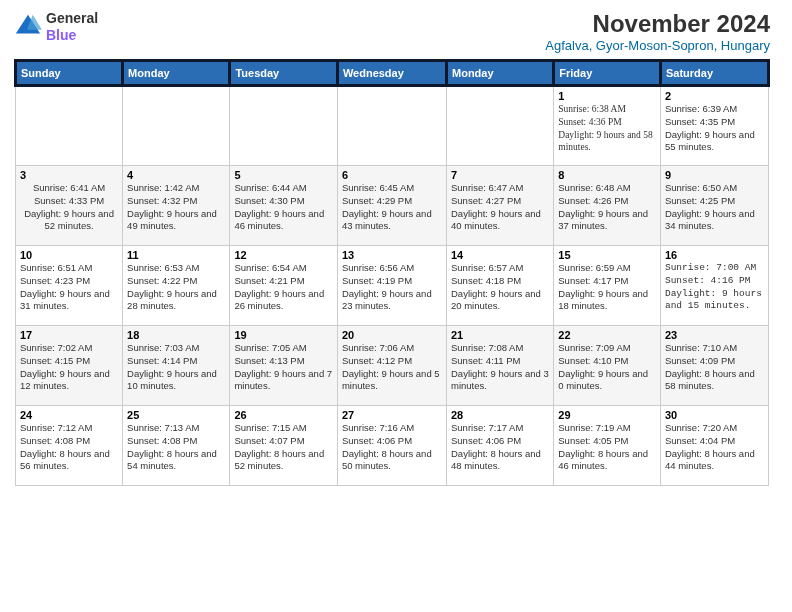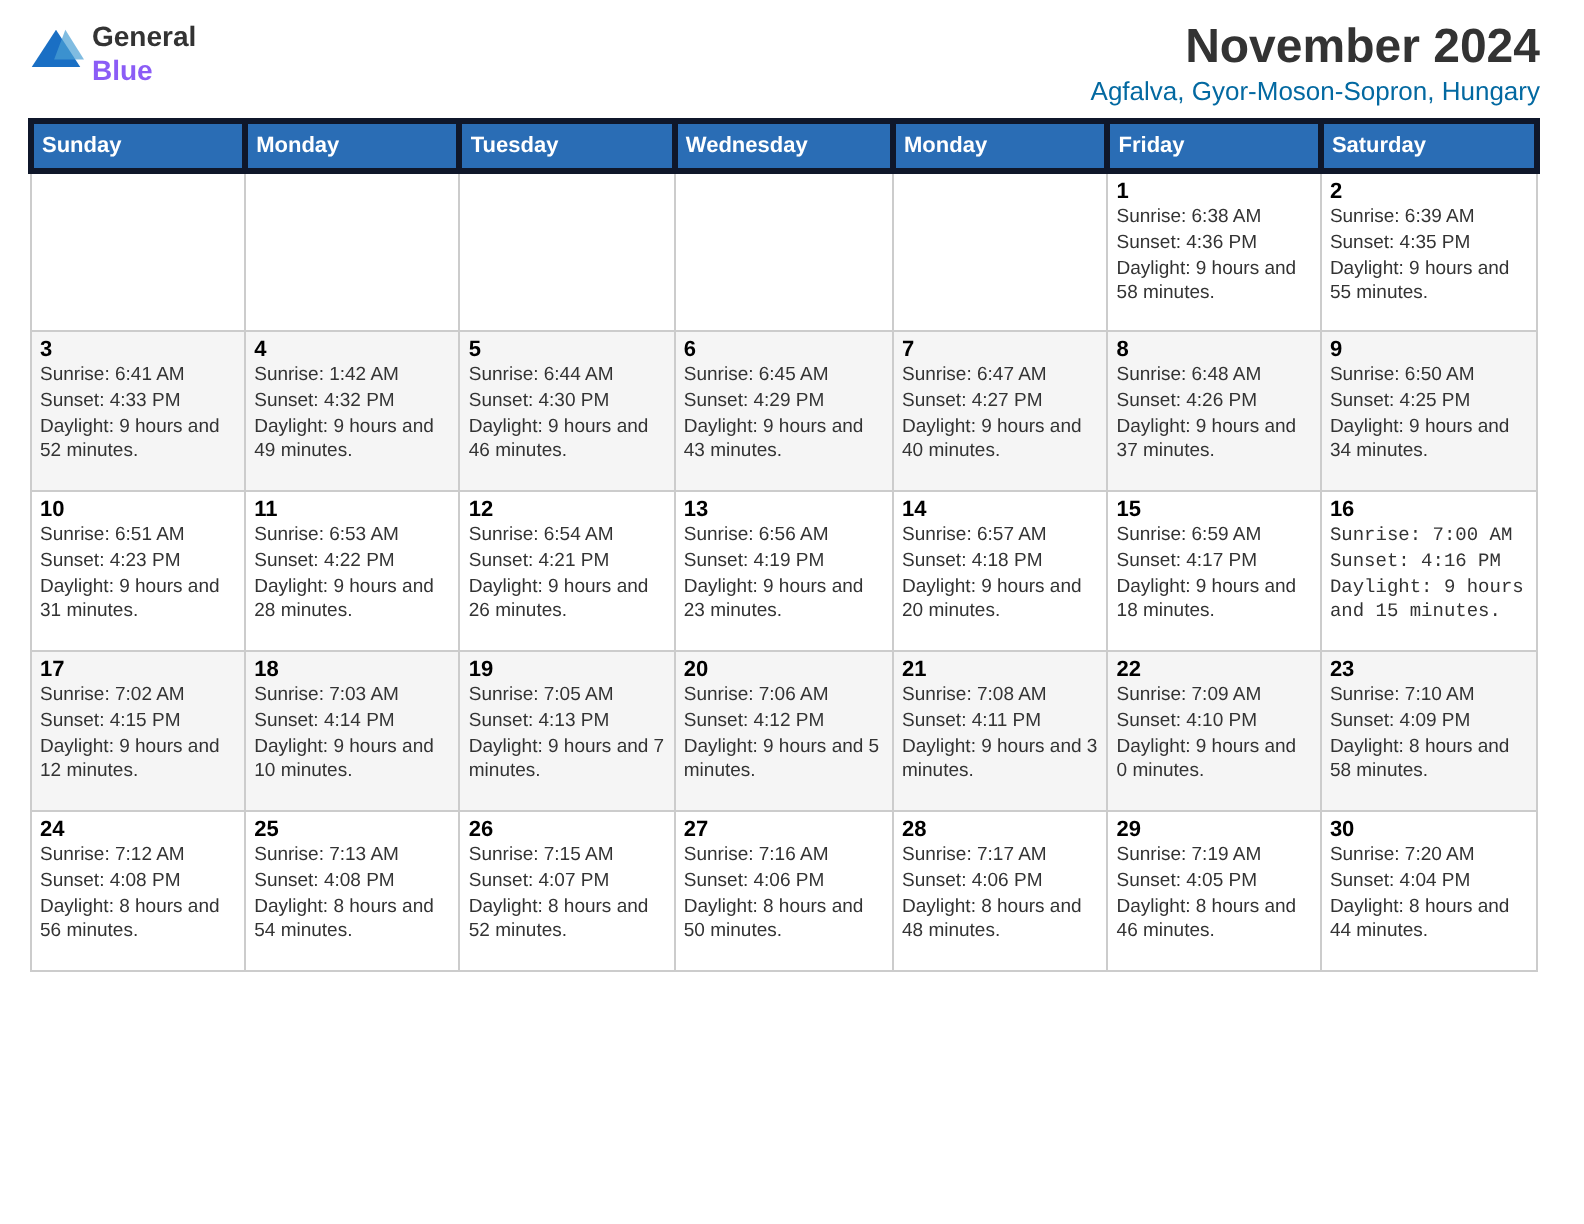--- a/index.html
+++ b/index.html
@@ -127,35 +127,35 @@
     </thead>
     <tbody id="calendar-body">
     <tr class="row-odd">
           <td class="empty-cell"></td>
           <td class="empty-cell"></td>
           <td class="empty-cell"></td>
           <td class="empty-cell"></td>
           <td class="empty-cell"></td>
           <td>
             <span class="day-number">1</span>
-            <div class="day-info" style="white-space: pre-line;">Sunrise: 6:38 AM
+            <div class="day-info" style="white-space: pre-line; font-family: Liberation Serif, serif;">Sunrise: 6:38 AM
 Sunset: 4:36 PM
 Daylight: 9 hours and 58 minutes.</div>
           </td>
           <td>
             <span class="day-number">2</span>
             <div class="day-info" style="white-space: pre-line;">Sunrise: 6:39 AM
 Sunset: 4:35 PM
 Daylight: 9 hours and 55 minutes.</div>
           </td>
         </tr>
         <tr class="row-even">
           <td>
             <span class="day-number">3</span>
-            <div class="day-info" style="white-space: pre-line;">Sunrise: 6:41 AM
+            <div class="day-info" style="white-space: pre-line; text-align: center;">Sunrise: 6:41 AM
 Sunset: 4:33 PM
 Daylight: 9 hours and 52 minutes.</div>
           </td>
           <td>
             <span class="day-number">4</span>
             <div class="day-info" style="white-space: pre-line;">Sunrise: 1:42 AM
 Sunset: 4:32 PM
 Daylight: 9 hours and 49 minutes.</div>
           </td>
           <td>

